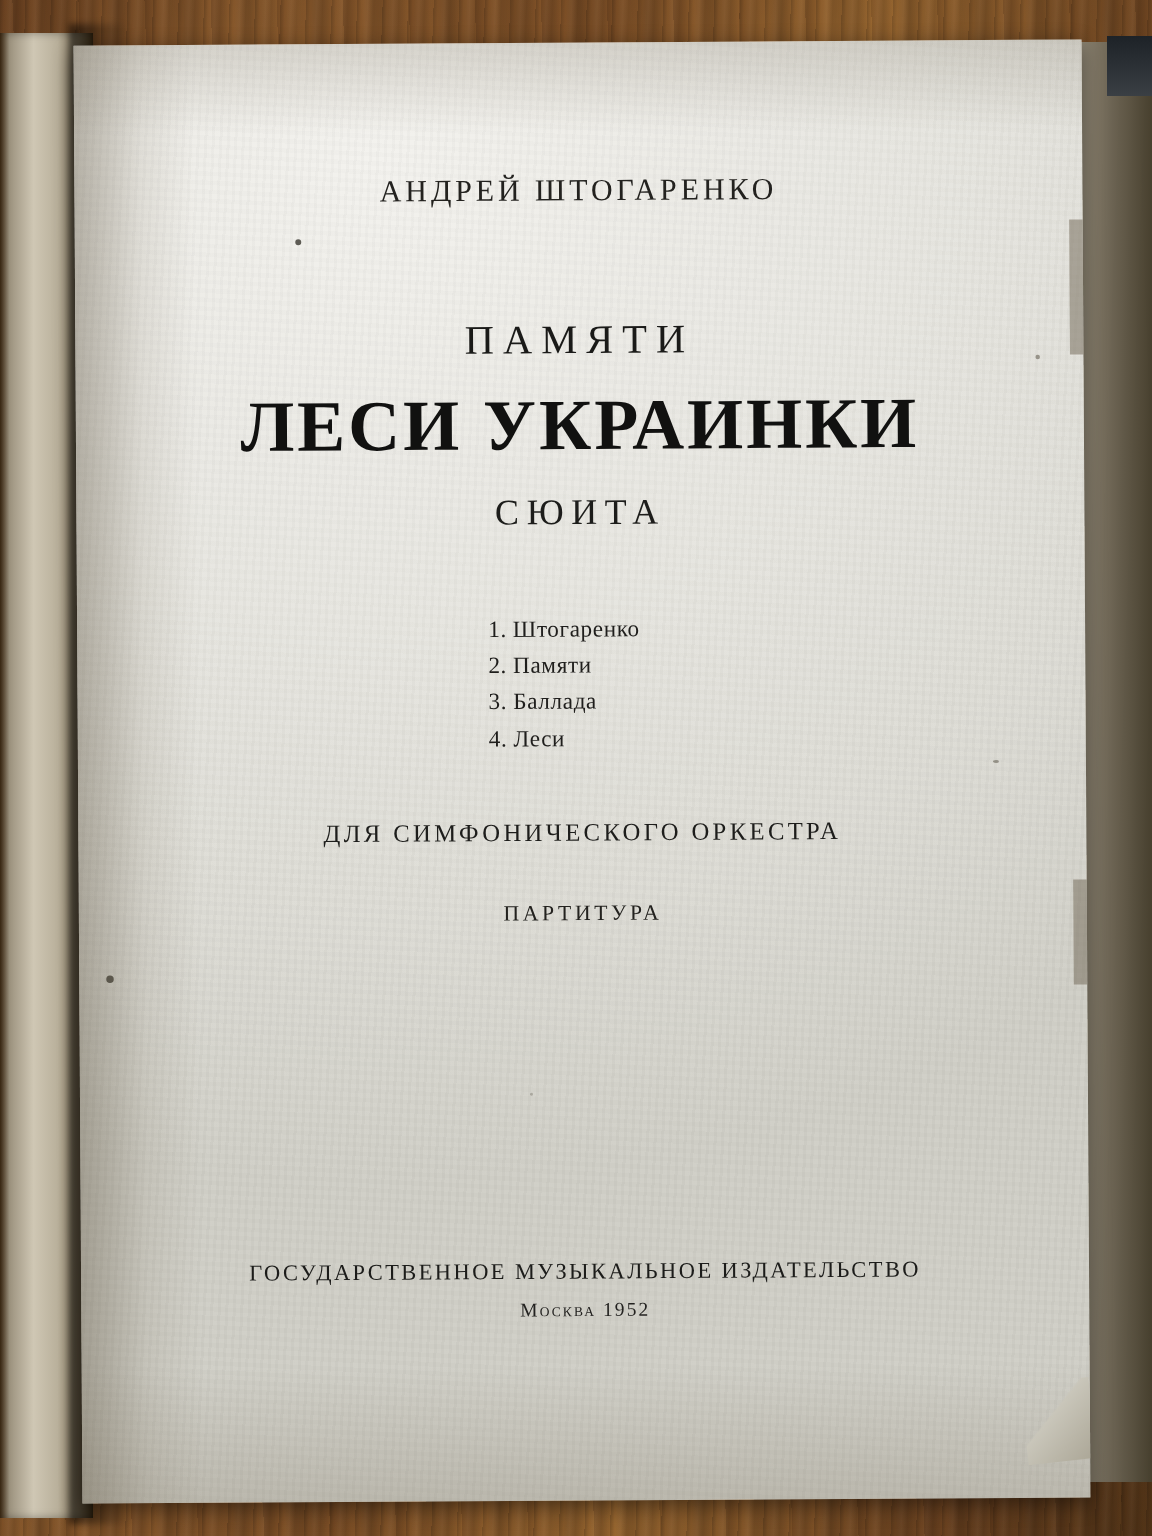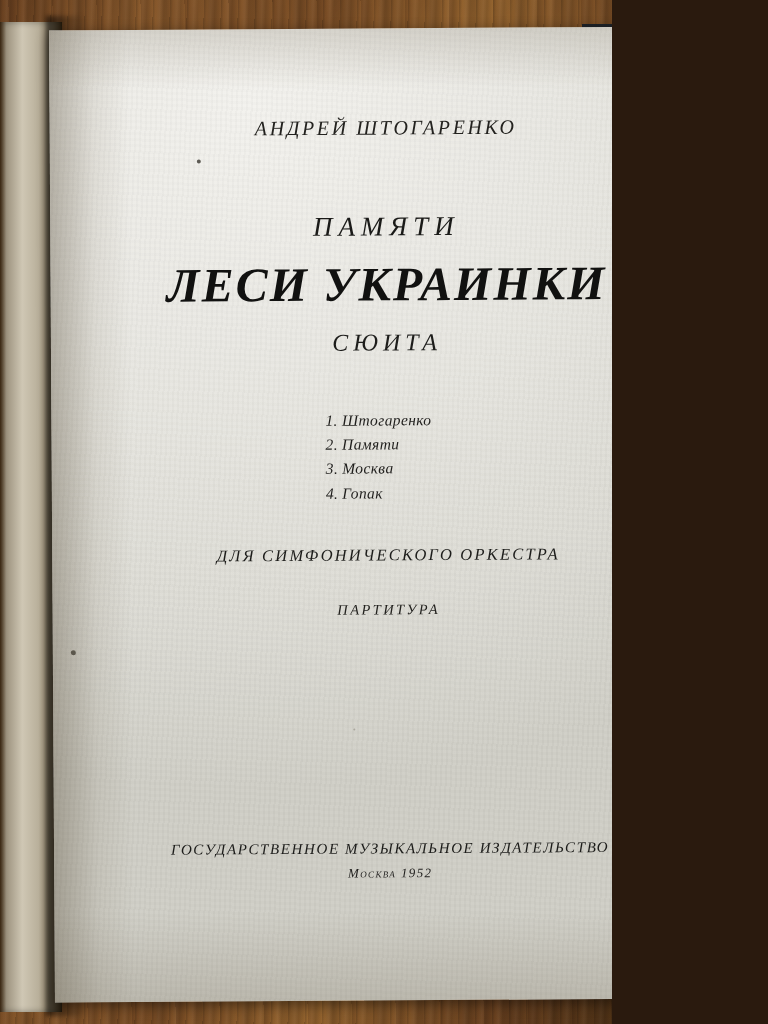--- a/index.html
+++ b/index.html
@@ -6,25 +6,24 @@
     margin: 0;
     padding: 0;
     width: 768px;
     height: 1024px;
     overflow: hidden;
     background: #2a1a0e;
   }
 
   #scene {
     position: relative;
-    width: 612px;
+    width: 768px;
     height: 1024px;
     overflow: hidden;
     font-family: "Liberation Serif", serif;
-    font-style: italic;
   }
 
   
   .desk {
     position: absolute;
     inset: 0;
     background:
       repeating-linear-gradient(92deg,
         rgba(0,0,0,0.16) 0px,
         rgba(0,0,0,0.00) 3px,
@@ -279,24 +278,24 @@
       <div class="genre">Сюита</div>
 
       <div class="movements">
         <div class="movement">
           <span class="num">1.</span><span>Штогаренко</span>
         </div>
         <div class="movement">
           <span class="num">2.</span><span>Памяти</span>
         </div>
         <div class="movement">
-          <span class="num">3.</span><span>Москва</span>
+          <span class="num">3.</span><span>Баллада</span>
         </div>
         <div class="movement">
-          <span class="num">4.</span><span>Гопак</span>
+          <span class="num">4.</span><span>Леси</span>
         </div>
       </div>
 
       <div class="ensemble">Для симфонического оркестра</div>
 
       <div class="score-type">Партитура</div>
 
     </div>
 
     <div class="imprint">

